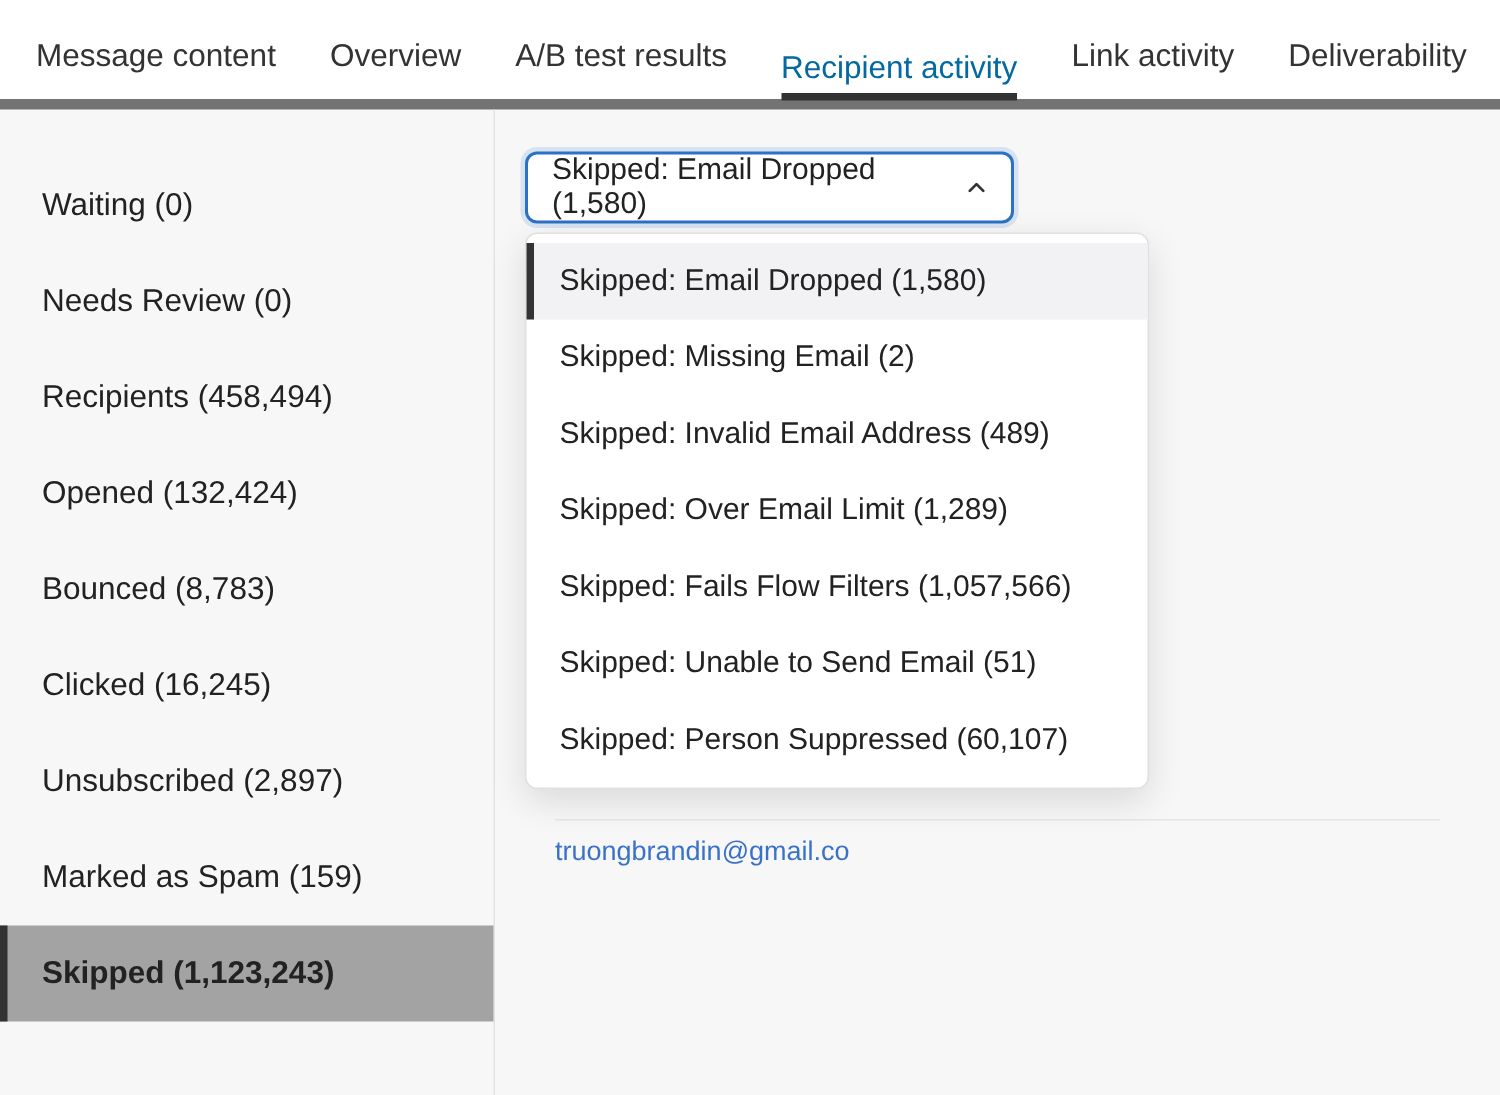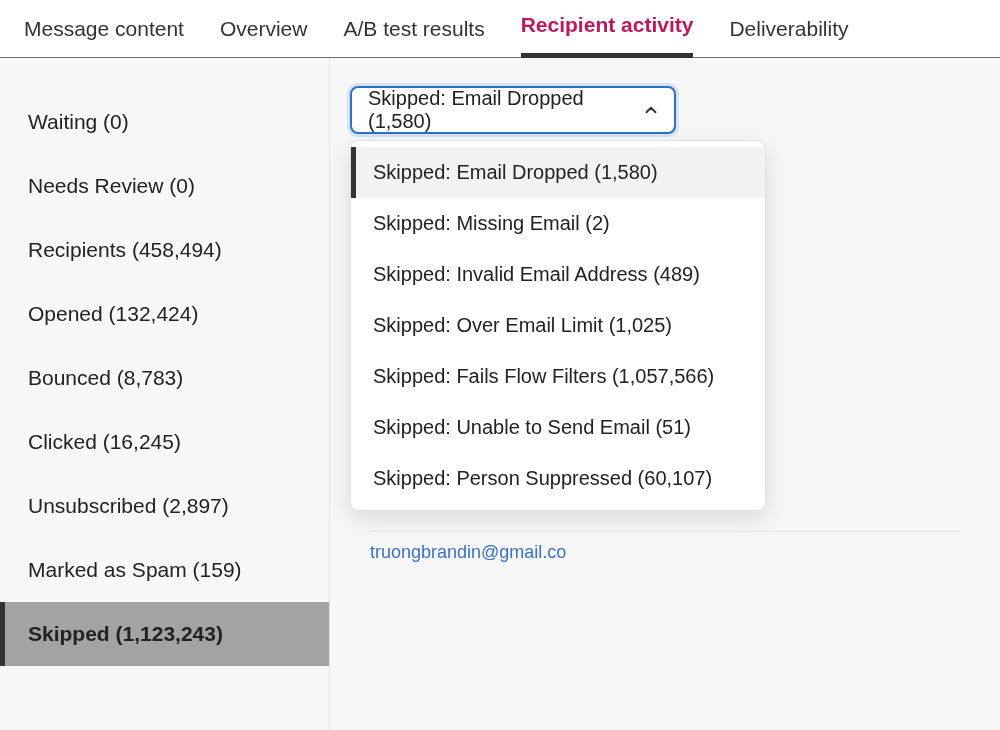--- a/index.html
+++ b/index.html
@@ -11,36 +11,36 @@
     color: #222;
     overflow: hidden;
   }
 
   .tabbar {
     display: flex;
     align-items: flex-end;
     gap: 36px;
     background: #fff;
     padding: 16px 24px 0 24px;
-    border-bottom: 1px solid #737373;
-    height: 58px;
+    border-bottom: 7px solid #737373;
+    height: 73px;
   }
   .tab {
     font-size: 21px;
     color: #333;
     padding-bottom: 16px;
     cursor: pointer;
     white-space: nowrap;
   }
   .tab.active {
-    font-weight: 700;
-    color: #be185d;
+    font-weight: 400;
+    color: #0369a1;
     border-bottom: 5px solid #333;
     margin-bottom: -1px;
-    padding-bottom: 16px;
+    padding-bottom: 4px;
   }
 
   .body {
     display: flex;
     height: calc(730px - 58px);
   }
 
   .sidebar {
     width: 330px;
     padding: 32px 0;
@@ -134,20 +134,21 @@
   }
 </style>
 </head>
 <body>
 
 <div class="tabbar">
   <div class="tab">Message content</div>
   <div class="tab">Overview</div>
   <div class="tab">A/B test results</div>
   <div class="tab active">Recipient activity</div>
+  <div class="tab">Link activity</div>
   <div class="tab">Deliverability</div>
 </div>
 
 <div class="body">
   <div class="sidebar">
     <div class="sidebar-item">Waiting (0)</div>
     <div class="sidebar-item">Needs Review (0)</div>
     <div class="sidebar-item">Recipients (458,494)</div>
     <div class="sidebar-item">Opened (132,424)</div>
     <div class="sidebar-item">Bounced (8,783)</div>
@@ -164,21 +165,21 @@
         <svg width="18" height="18" viewBox="0 0 24 24" fill="none" stroke="#333" stroke-width="2.5" stroke-linecap="round" stroke-linejoin="round">
             <polyline points="6 15 12 9 18 15"></polyline>
           </svg>
       </span>
     </div>
 
     <div class="dropdown">
       <div class="dropdown-item selected highlight">Skipped: Email Dropped (1,580)</div>
       <div class="dropdown-item">Skipped: Missing Email (2)</div>
       <div class="dropdown-item">Skipped: Invalid Email Address (489)</div>
-      <div class="dropdown-item">Skipped: Over Email Limit (1,025)</div>
+      <div class="dropdown-item">Skipped: Over Email Limit (1,289)</div>
       <div class="dropdown-item">Skipped: Fails Flow Filters (1,057,566)</div>
       <div class="dropdown-item">Skipped: Unable to Send Email (51)</div>
       <div class="dropdown-item">Skipped: Person Suppressed (60,107)</div>
     </div>
 
     <div class="peek-row">
       <span class="peek-email">truongbrandin@gmail.co</span>
     </div>
   </div>
 </div>

